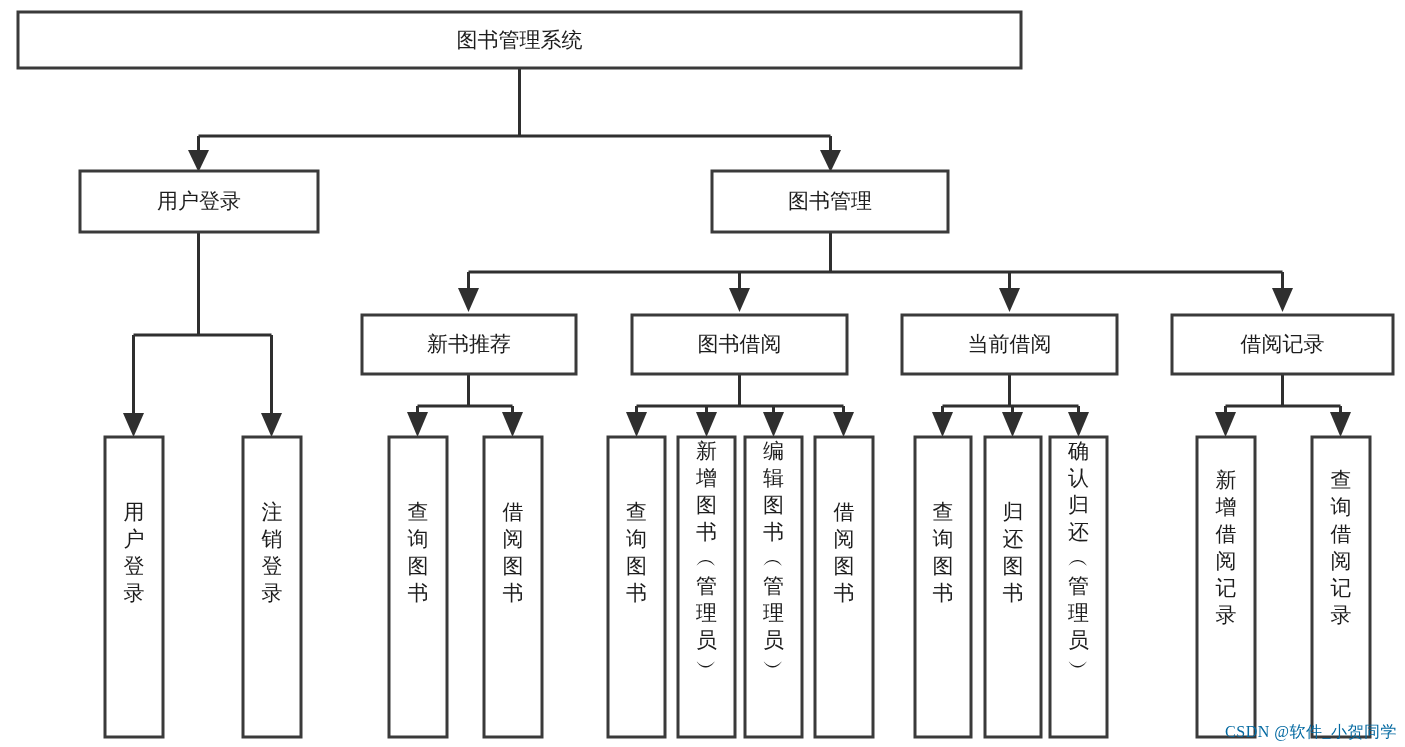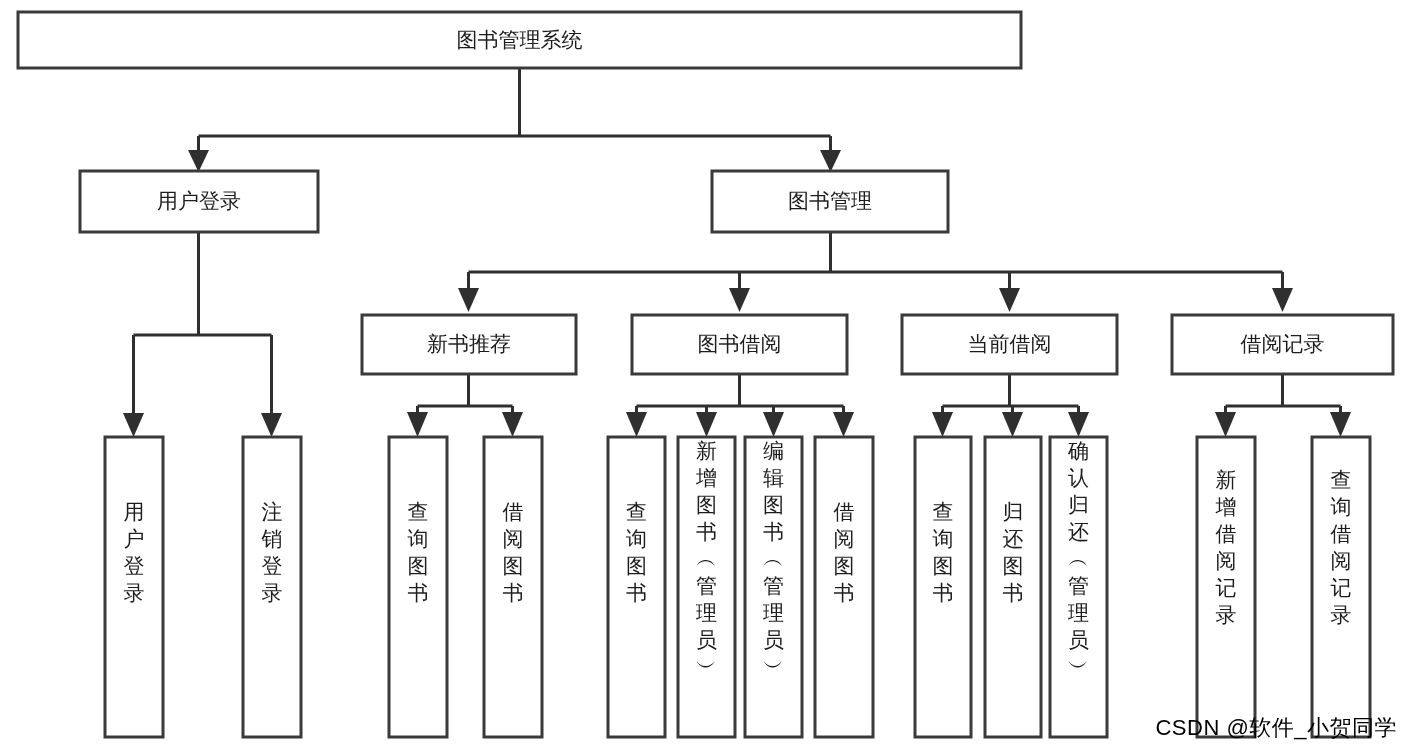--- a/index.html
+++ b/index.html
@@ -53,23 +53,23 @@
   .node-label-vert {
     font-family: "Liberation Sans", "DejaVu Sans", sans-serif;
     font-size: 21px;
     fill: #1d1d1d;
     text-anchor: middle;
   }
   .watermark {
     position: absolute;
     right: 8px;
     bottom: 4px;
-    font-family: Liberation Sans, sans-serif;
-    font-size: 22px;
-    color: #000000;
+    font-family: Liberation Serif, serif;
+    font-size: 16px;
+    color: #0369a1;
     letter-spacing: 0.5px;
     pointer-events: none;
     user-select: none;
     white-space: nowrap;
   }
 </style>
 </head>
 <body>
 
 <div id="diagram-root">

